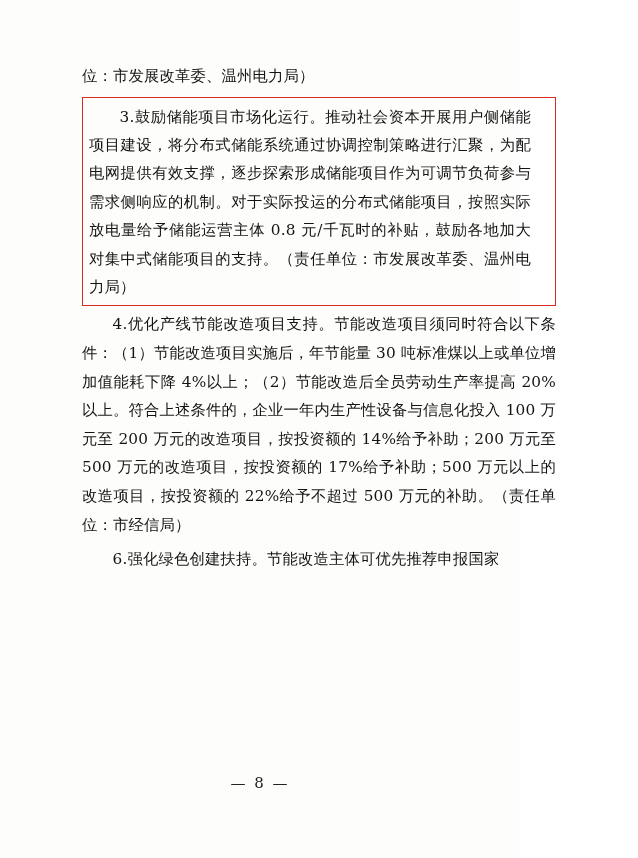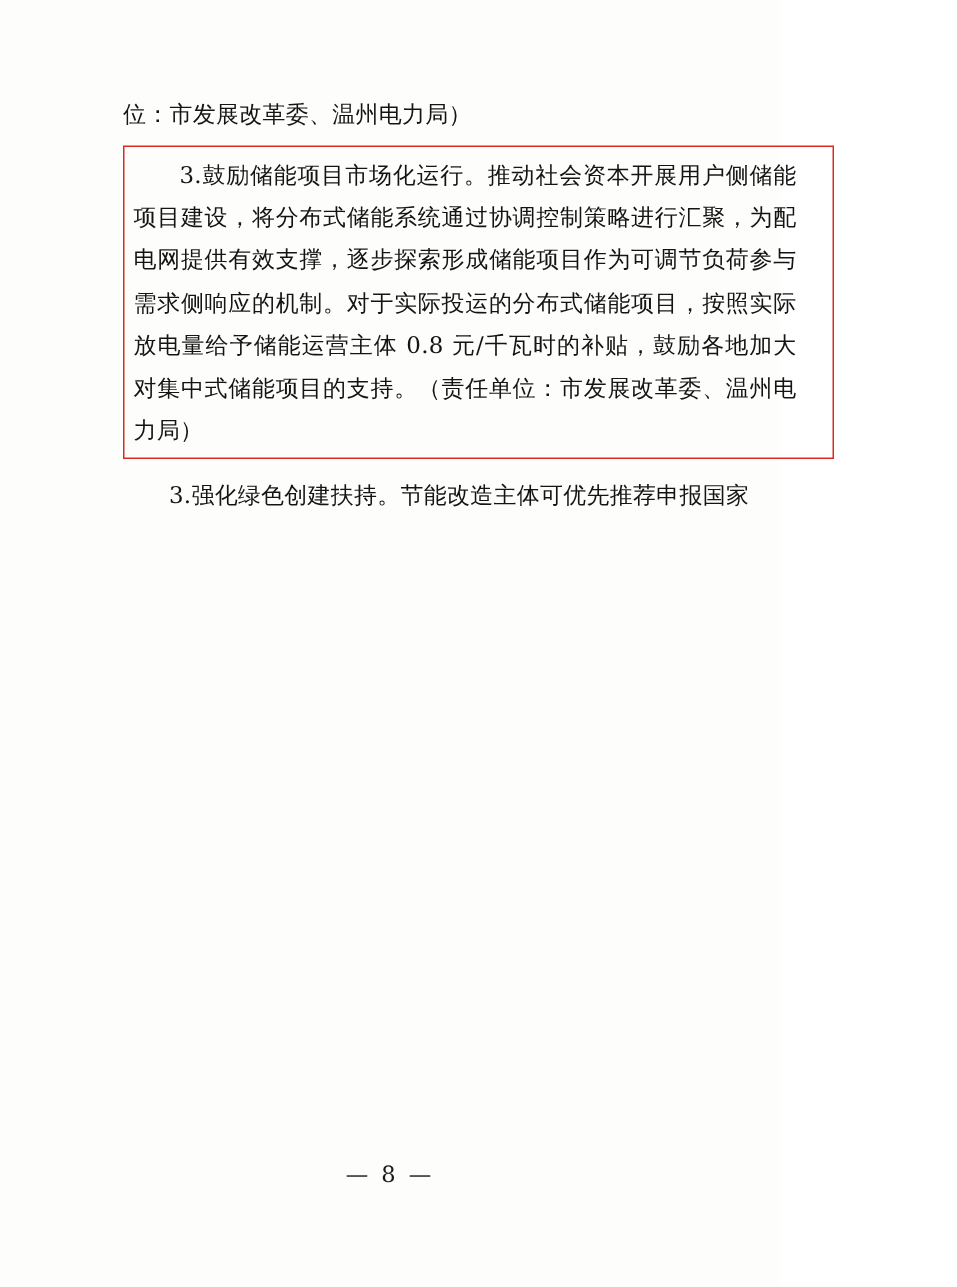--- a/index.html
+++ b/index.html
@@ -71,25 +71,26 @@
 <div class="page">
 
   <div class="doc-body">
 
     <p class="para top-line">位：市发展改革委、温州电力局）</p>
 
     <div class="highlight-box" style="border-color: rgb(217, 43, 31);">
       <p class="para indent">3.鼓励储能项目市场化运行。推动社会资本开展用户侧储能项目建设，将分布式储能系统通过协调控制策略进行汇聚，为配电网提供有效支撑，逐步探索形成储能项目作为可调节负荷参与需求侧响应的机制。对于实际投运的分布式储能项目，按照实际放电量给予储能运营主体 0.8 元/千瓦时的补贴，鼓励各地加大对集中式储能项目的支持。（责任单位：市发展改革委、温州电力局）</p>
     </div>
 
+    <p class="para indent">4.优化产线节能改造项目支持。节能改造项目须同时符合以下条件：（1）节能改造项目实施后，年节能量 30 吨标准煤以上或单位增加值能耗下降 4%以上；（2）节能改造后全员劳动生产率提高 20%以上。符合上述条件的，企业一年内生产性设备与信息化投入 100 万元至 200 万元的改造项目，按投资额的 14%给予补助；200 万元至 500 万元的改造项目，按投资额的 17%给予补助；500 万元以上的改造项目，按投资额的 22%给予不超过 500 万元的补助。（责任单位：市经信局）</p>
 
     <div class="spacer-sm"></div>
 
 
     <div class="spacer-sm"></div>
 
-    <p class="para indent">3.强化绿色创建扶持。节能改造主体可优先推荐申报国家</p>
+    <p class="para indent">6.强化绿色创建扶持。节能改造主体可优先推荐申报国家</p>
 
   </div>
 
   <div class="page-number">— 8 —</div>
 
 </div>
 
 </body></html>

